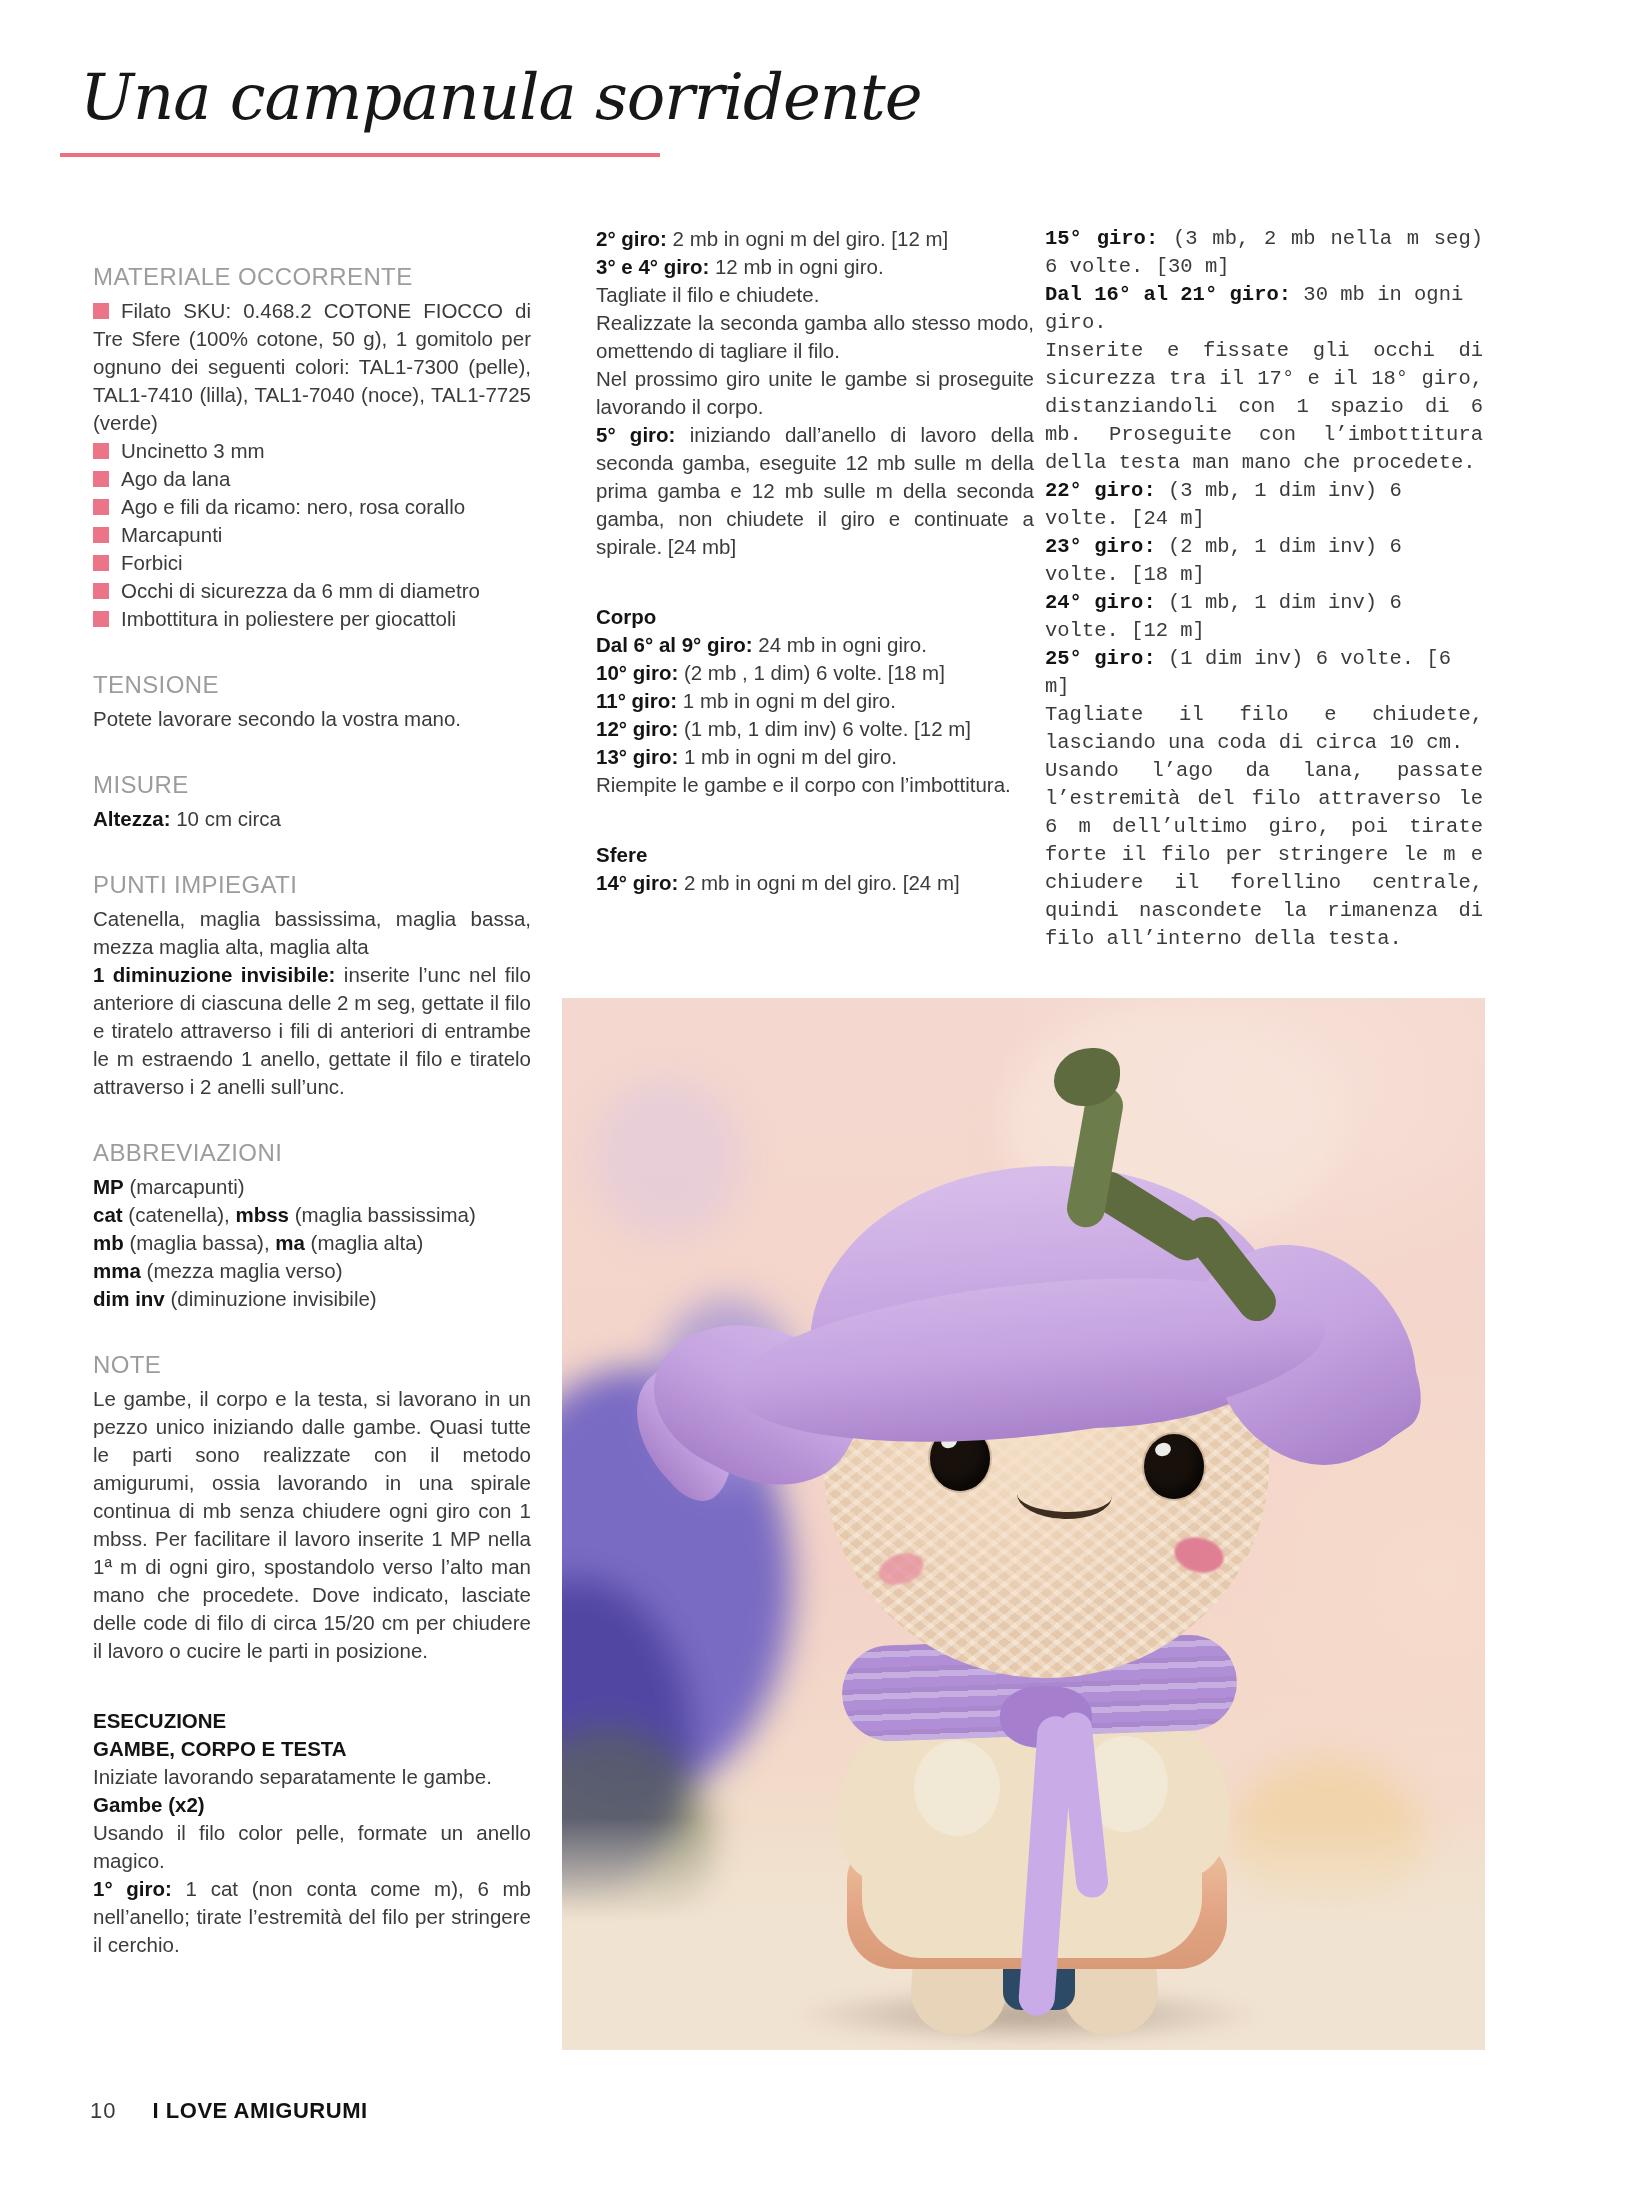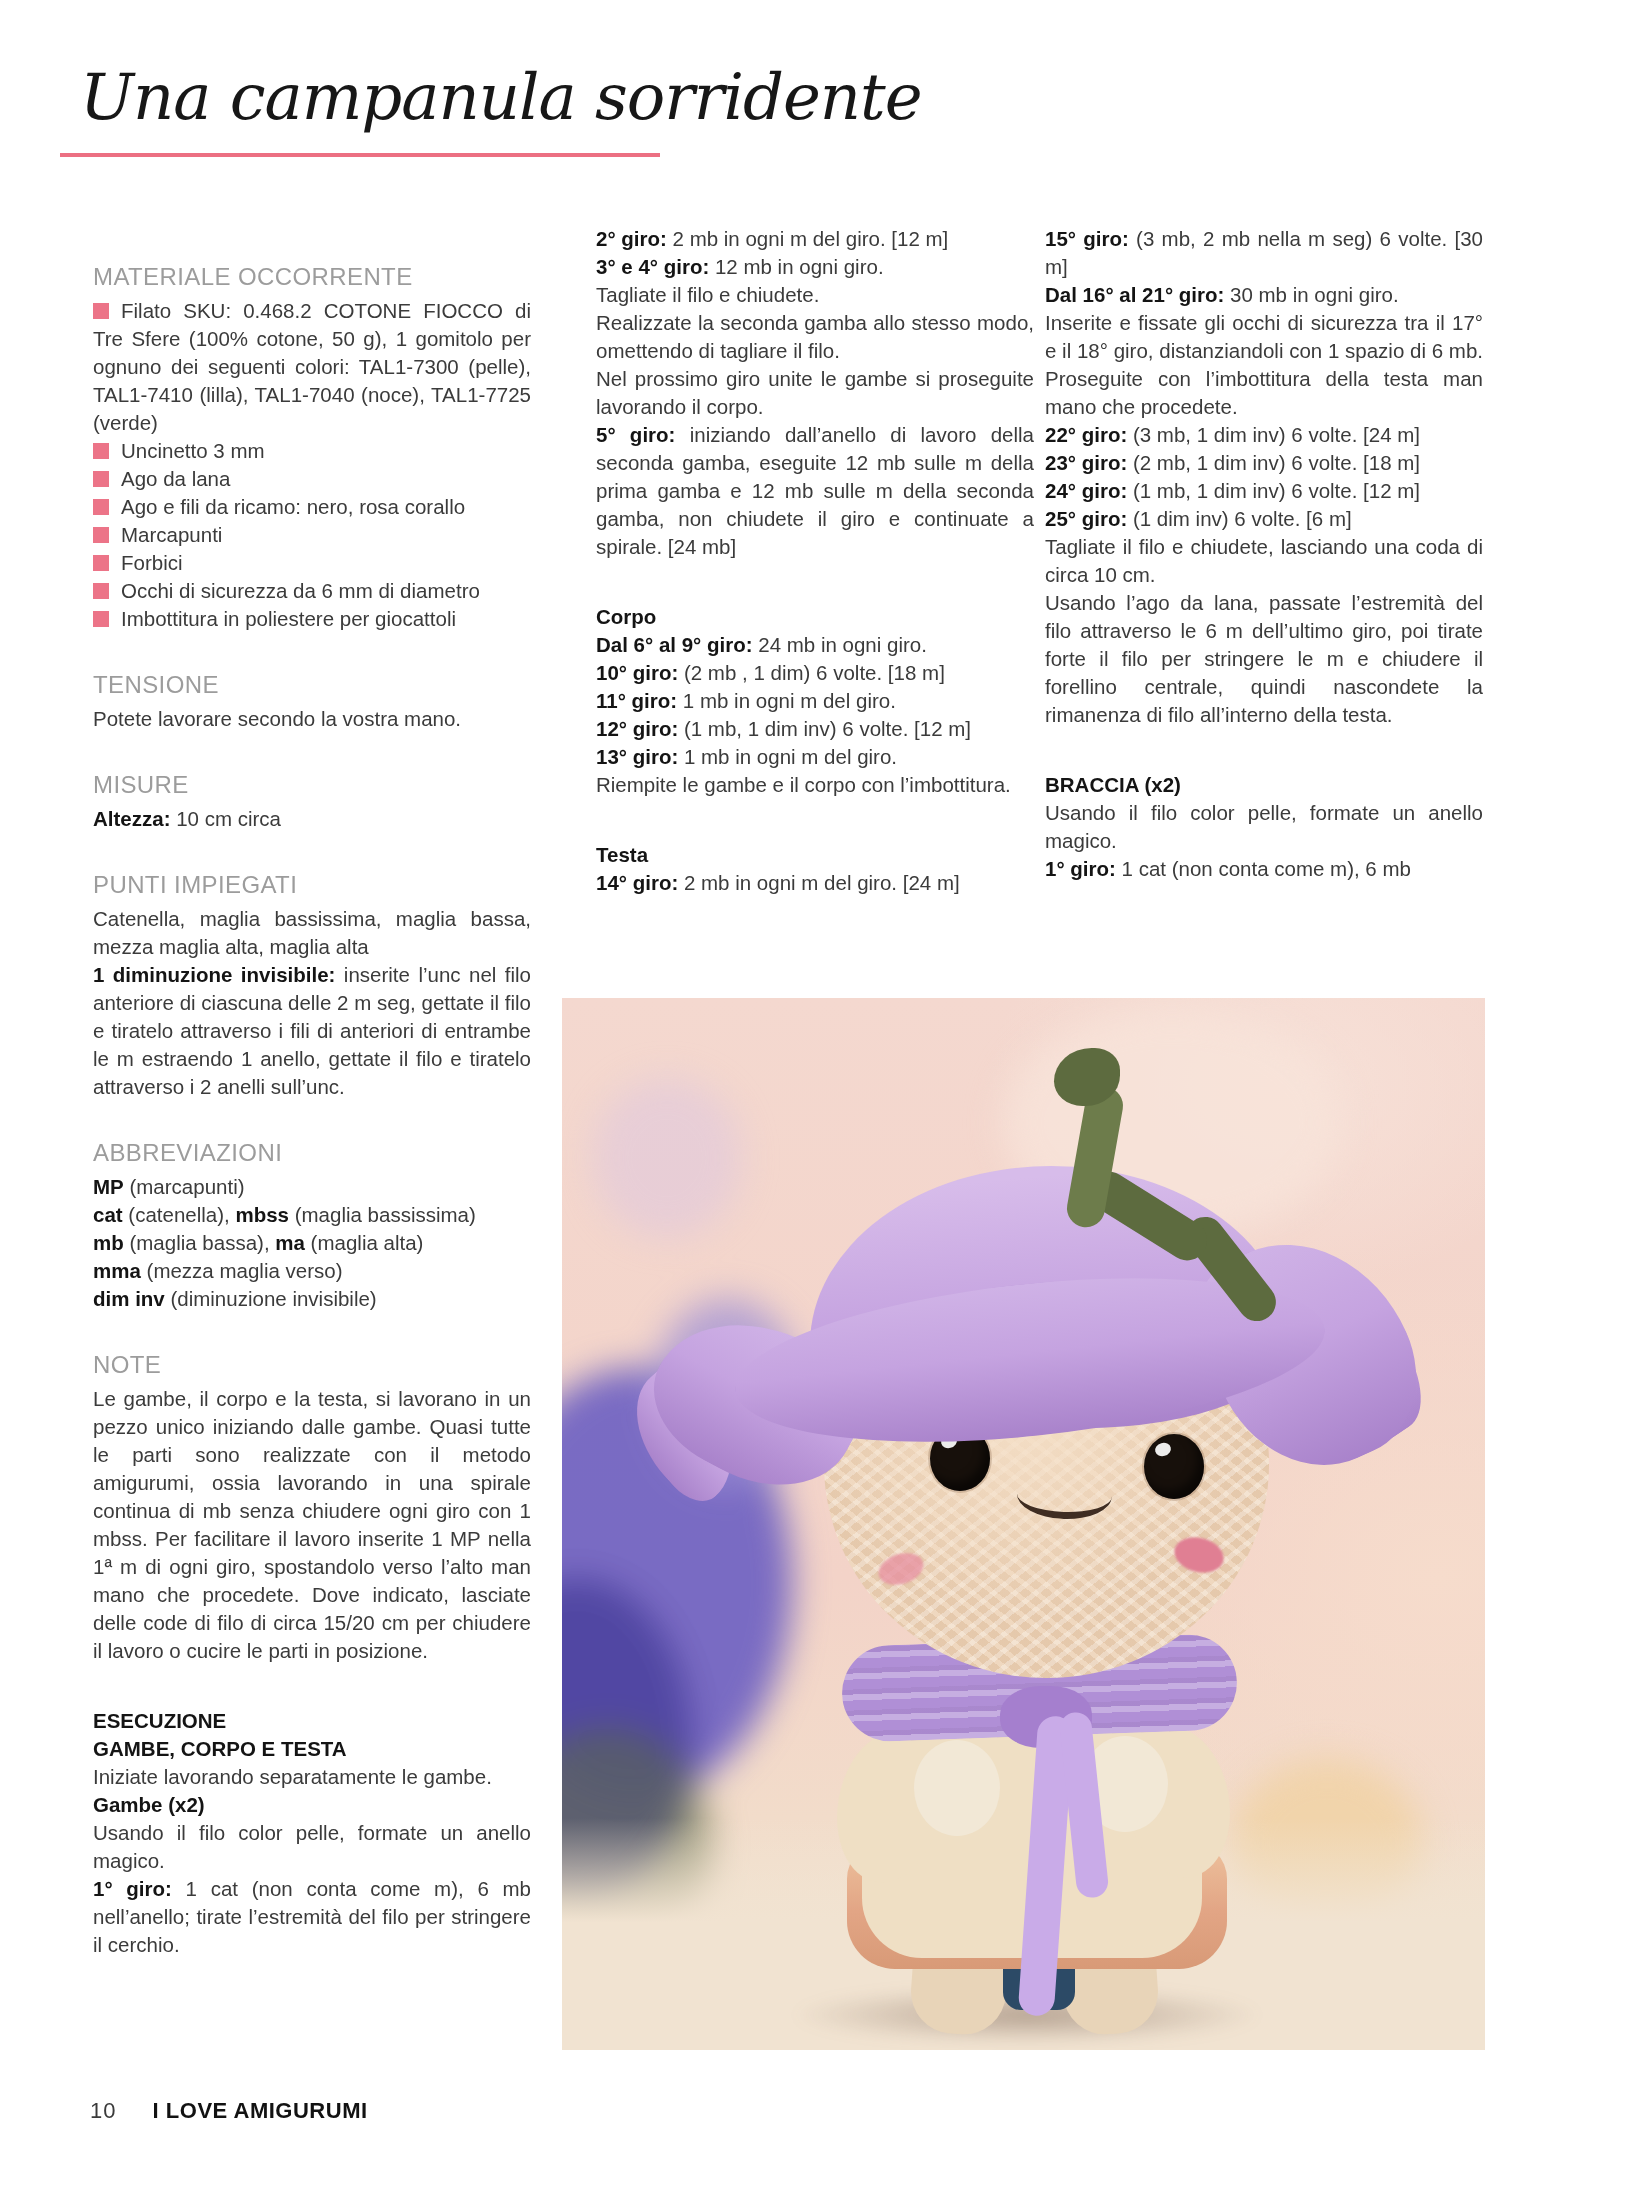--- a/index.html
+++ b/index.html
@@ -13,21 +13,21 @@
     font-family:"DejaVu Serif",serif;font-style:italic;font-weight:500;
     font-size:64px;letter-spacing:-1px;color:#171717;white-space:nowrap;
   }
   .title-rule{
     position:absolute;left:60px;top:153px;width:600px;height:4px;
     background:var(--rule_pink,#ec6f82);
   }
   .col{position:absolute;top:225px;width:438px;font-size:20.5px;line-height:28px;}
   .col1{left:93px;}
   .col2{left:596px;}
-  .col3{left:1045px;}
+  .col3{left:1045px;font-family:Liberation Mono, monospace;}
   .sech{
     margin:38px 0 6px;color:var(--heading_gray,#9c9c9c);
     font-size:24px;letter-spacing:.4px;
   }
   .para{margin:0;color:var(--text,#3b3b3b);}
   .para b{font-weight:700;color:var(--text_strong,#141414);}
   .just{text-align:justify;}
   .gap-top{margin-top:42px;}
   .sq{
     display:inline-block;width:16px;height:16px;background:var(--accent,#ec7488);
@@ -171,21 +171,21 @@
       <div class="para just"><span>Realizzate la seconda gamba allo stesso modo, omettendo di tagliare il filo.</span></div>
       <div class="para just"><span>Nel prossimo giro unite le gambe si pro­seguite lavorando il corpo.</span></div>
       <div class="para just"><b>5° giro:</b><span> iniziando dall’anello di lavoro del­la seconda gamba, eseguite 12 mb sulle m della prima gamba e 12 mb sulle m della seconda gamba, non chiudete il giro e continuate a spirale. [24 mb]</span></div>
       <div class="para gap-top"><b>Corpo</b></div>
       <div class="para"><b>Dal 6° al 9° giro:</b><span> 24 mb in ogni giro.</span></div>
       <div class="para"><b>10° giro:</b><span> (2 mb , 1 dim) 6 volte. [18 m]</span></div>
       <div class="para"><b>11° giro:</b><span> 1 mb in ogni m del giro.</span></div>
       <div class="para"><b>12° giro:</b><span> (1 mb, 1 dim inv) 6 volte. [12 m]</span></div>
       <div class="para"><b>13° giro:</b><span> 1 mb in ogni m del giro.</span></div>
       <div class="para just"><span>Riempite le gambe e il corpo con l’im­bottitura.</span></div>
-      <div class="para gap-top"><b>Testa</b></div>
+      <div class="para gap-top"><b>Sfere</b></div>
       <div class="para"><b>14° giro:</b><span> 2 mb in ogni m del giro. [24 m]</span></div>
     </div>
   <div class="col col3">
       <div class="para just"><b>15° giro:</b><span> (3 mb, 2 mb nella m seg) 6 volte. [30 m]</span></div>
       <div class="para"><b>Dal 16° al 21° giro:</b><span> 30 mb in ogni giro.</span></div>
       <div class="para just"><span>Inserite e fissate gli occhi di sicurezza tra il 17° e il 18° giro, distanziandoli con 1 spazio di 6 mb. Proseguite con l’imbottitura della testa man mano che procedete.</span></div>
       <div class="para"><b>22° giro:</b><span> (3 mb, 1 dim inv) 6 volte. [24 m]</span></div>
       <div class="para"><b>23° giro:</b><span> (2 mb, 1 dim inv) 6 volte. [18 m]</span></div>
       <div class="para"><b>24° giro:</b><span> (1 mb, 1 dim inv) 6 volte. [12 m]</span></div>
       <div class="para"><b>25° giro:</b><span> (1 dim inv) 6 volte. [6 m]</span></div>

